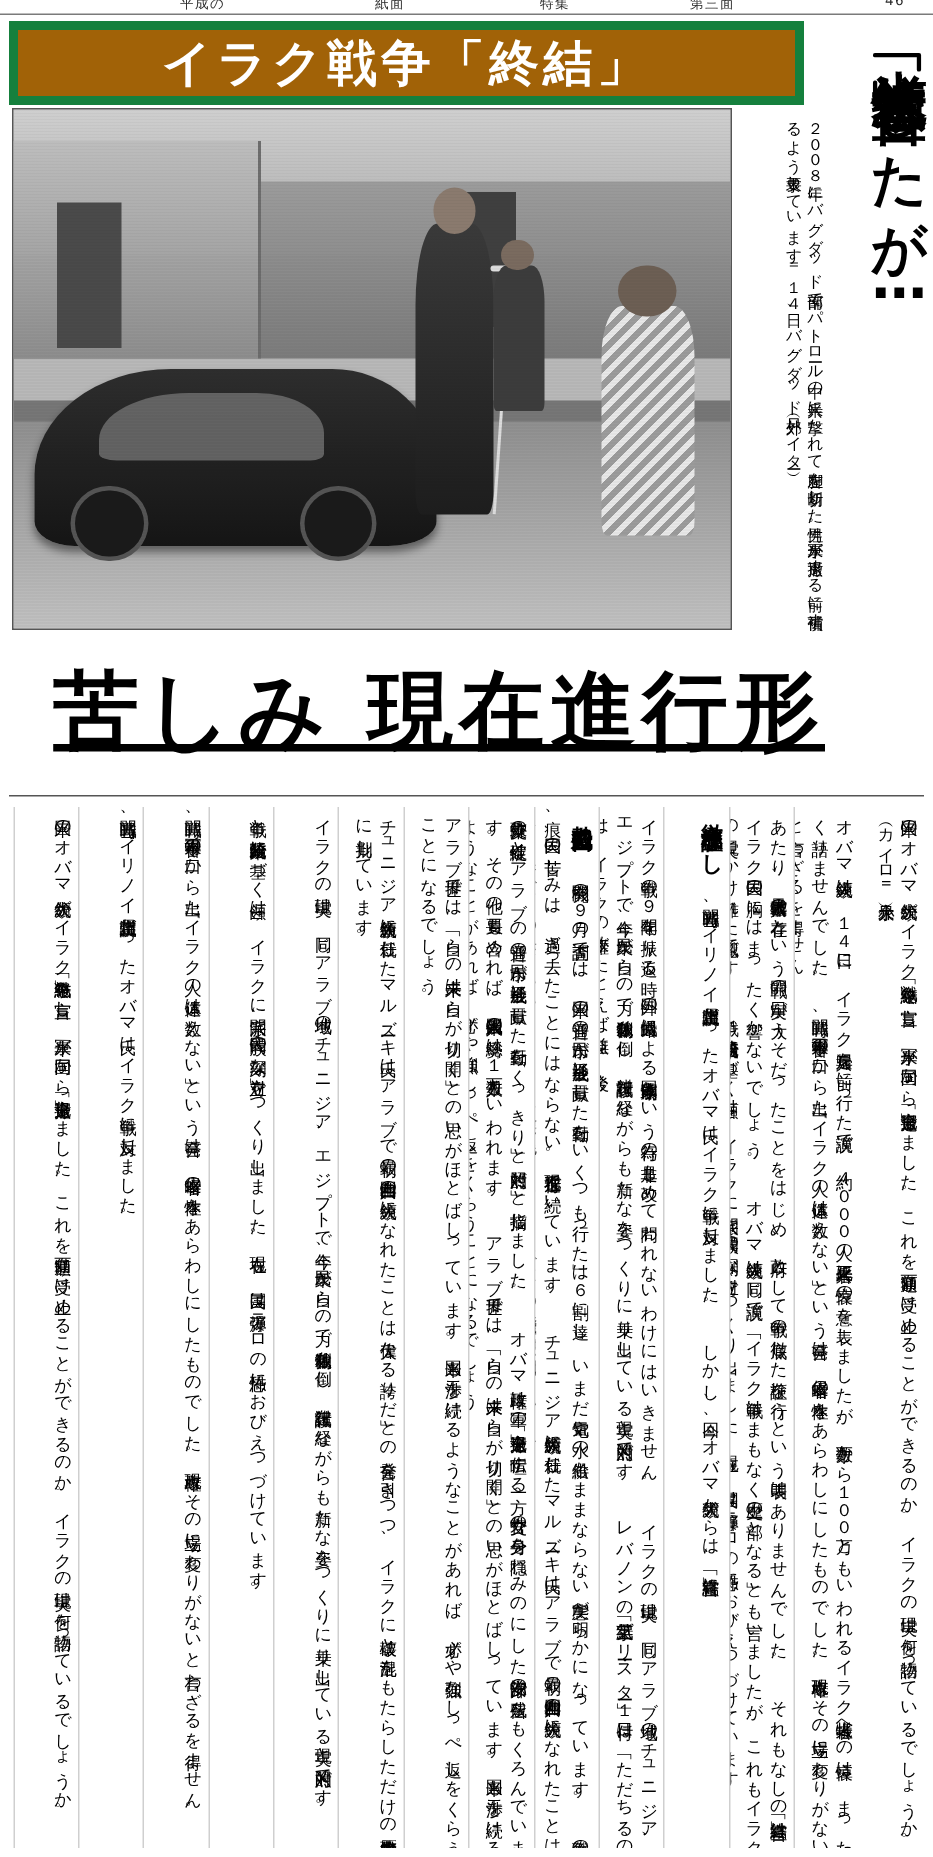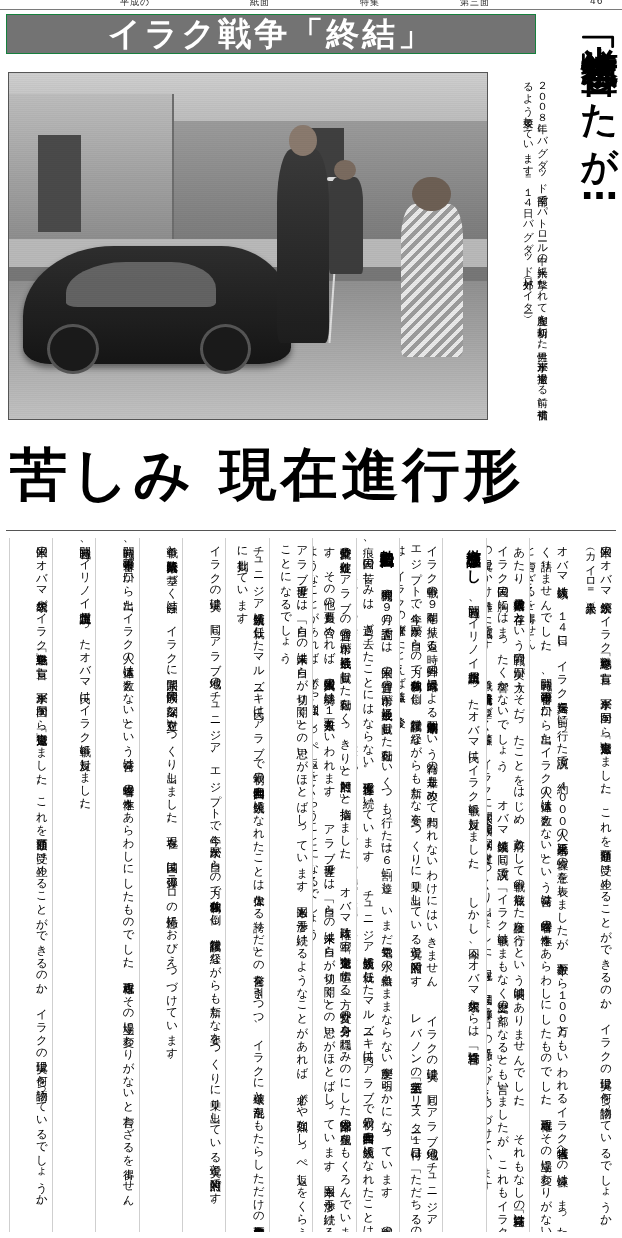--- a/index.html
+++ b/index.html
@@ -48,23 +48,23 @@
     position: absolute;
     left: 6px;
     top: 14px;
     width: 610px;
     height: 52px;
   }
   .banner {
     position: absolute;
     left: 0; top: 0;
     width: 530px;
-    height: 40px;
-    background: #737373;
-    border: 1px solid #15803d;
+    height: 56px;
+    background: #a16207;
+    border: 6px solid #15803d;
     box-sizing: border-box;
   }
   .banner-inner {
     position: absolute;
     left: 0; top: 0;
     width: 100%;
     height: 100%;
     display: flex;
     align-items: center;
     justify-content: center;
@@ -229,23 +229,24 @@
   .bighead {
     position: absolute;
     left: 10px;
     top: 432px;
     width: 540px;
     height: 84px;
     font-size: 57px;
     font-weight: bold;
     letter-spacing: 4px;
     font-family: "DejaVu Sans", "Liberation Sans", sans-serif;
-    text-align: left;
+    text-align: right;
     line-height: 84px;
     white-space: nowrap;
+    text-decoration: underline;
   }
 
   .rule-under-head {
     position: absolute;
     left: 6px; top: 530px; width: 610px; height: 1px;
     background: #555;
   }
 
   
   .body-cols {

